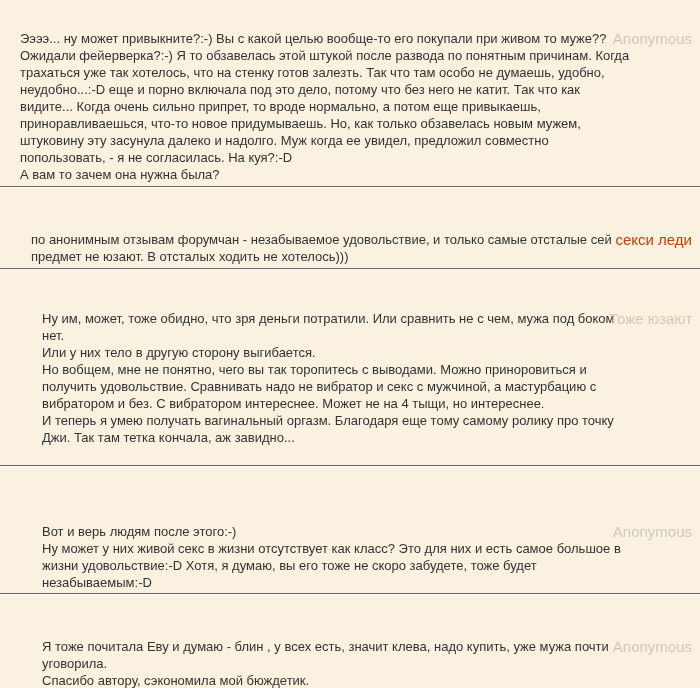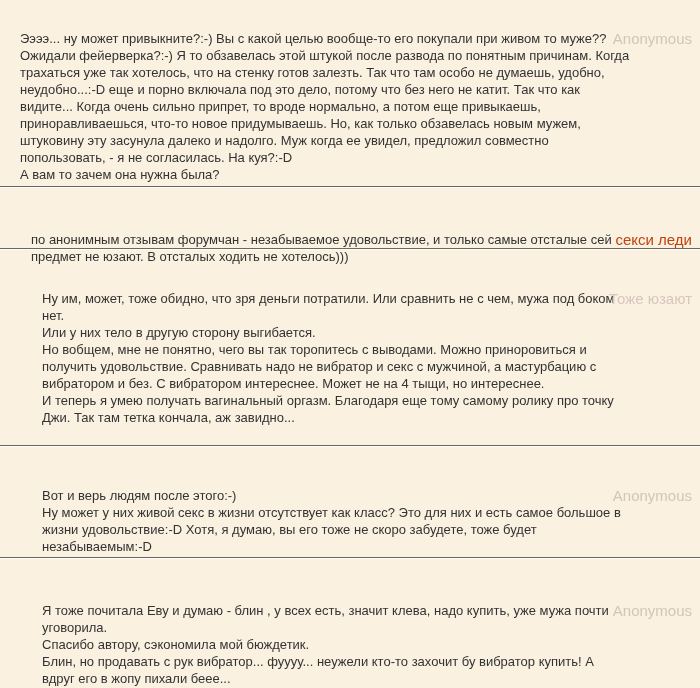--- a/index.html
+++ b/index.html
@@ -39,29 +39,29 @@
 </style>
 </head>
 <body>
 
 <div id="page">
 
 <div class="comment has-divider" style="height: 187px;">
       <div class="comment-text" style="top: 30px; left: 20px;">Ээээ... ну может привыкните?:-) Вы с какой целью вообще-то его покупали при живом то муже??<br>Ожидали фейерверка?:-) Я то обзавелась этой штукой после развода по понятным причинам. Когда<br>трахаться уже так хотелось, что на стенку готов залезть. Так что там особо не думаешь, удобно,<br>неудобно...:-D еще и порно включала под это дело, потому что без него не катит. Так что как<br>видите... Когда очень сильно припрет, то вроде нормально, а потом еще привыкаешь,<br>приноравливаешься, что-то новое придумываешь. Но, как только обзавелась новым мужем,<br>штуковину эту засунула далеко и надолго. Муж когда ее увидел, предложил совместно<br>попользовать, - я не согласилась. На куя?:-D<br>А вам то зачем она нужна была?</div>
       <div class="comment-author" style="top: 30px; color: rgb(207, 199, 186);">Anonymous</div>
     </div>
-    <div class="comment has-divider" style="height: 62px;">
+    <div class="comment has-divider" style="height: 82px;">
       <div class="comment-text" style="top: 44px; left: 31px;">по анонимным отзывам форумчан - незабываемое удовольствие, и только самые отсталые сей<br>предмет не юзают. В отсталых ходить не хотелось)))</div>
       <div class="comment-author" style="top: 44px; color: #c2410c;">секси леди</div>
     </div>
     <div class="comment has-divider" style="height: 197px;">
       <div class="comment-text" style="top: 41px; left: 42px;">Ну им, может, тоже обидно, что зря деньги потратили. Или сравнить не с чем, мужа под боком<br>нет.<br>Или у них тело в другую сторону выгибается.<br>Но вобщем, мне не понятно, чего вы так торопитесь с выводами. Можно приноровиться и<br>получить удовольствие. Сравнивать надо не вибратор и секс с мужчиной, а мастурбацию с<br>вибратором и без. С вибратором интереснее. Может не на 4 тыщи, но интереснее.<br>И теперь я умею получать вагинальный оргазм. Благодаря еще тому самому ролику про точку<br>Джи. Так там тетка кончала, аж завидно...</div>
       <div class="comment-author" style="top: 41px; color: rgb(216, 198, 190);">Тоже юзают</div>
     </div>
-    <div class="comment has-divider" style="height: 112px;">
+    <div class="comment has-divider" style="height: 112px; margin-top: 16px;">
       <div class="comment-text" style="top: 41px; left: 42px;">Вот и верь людям после этого:-)<br>Ну может у них живой секс в жизни отсутствует как класс? Это для них и есть самое большое в<br>жизни удовольствие:-D Хотя, я думаю, вы его тоже не скоро забудете, тоже будет<br>незабываемым:-D</div>
       <div class="comment-author" style="top: 41px; color: rgb(207, 199, 186);">Anonymous</div>
     </div>
     <div class="comment" style="height: 129px;">
       <div class="comment-text" style="top: 44px; left: 42px;">Я тоже почитала Еву и думаю - блин , у всех есть, значит клева, надо купить, уже мужа почти<br>уговорила.<br>Спасибо автору, сэкономила мой бюждетик.<br>Блин, но продавать с рук вибратор... фуууу... неужели кто-то захочит бу вибратор купить! А<br>вдруг его в жопу пихали беее...</div>
       <div class="comment-author" style="top: 44px; color: rgb(207, 199, 186);">Anonymous</div>
     </div>
   </div>
 
 </body></html>

